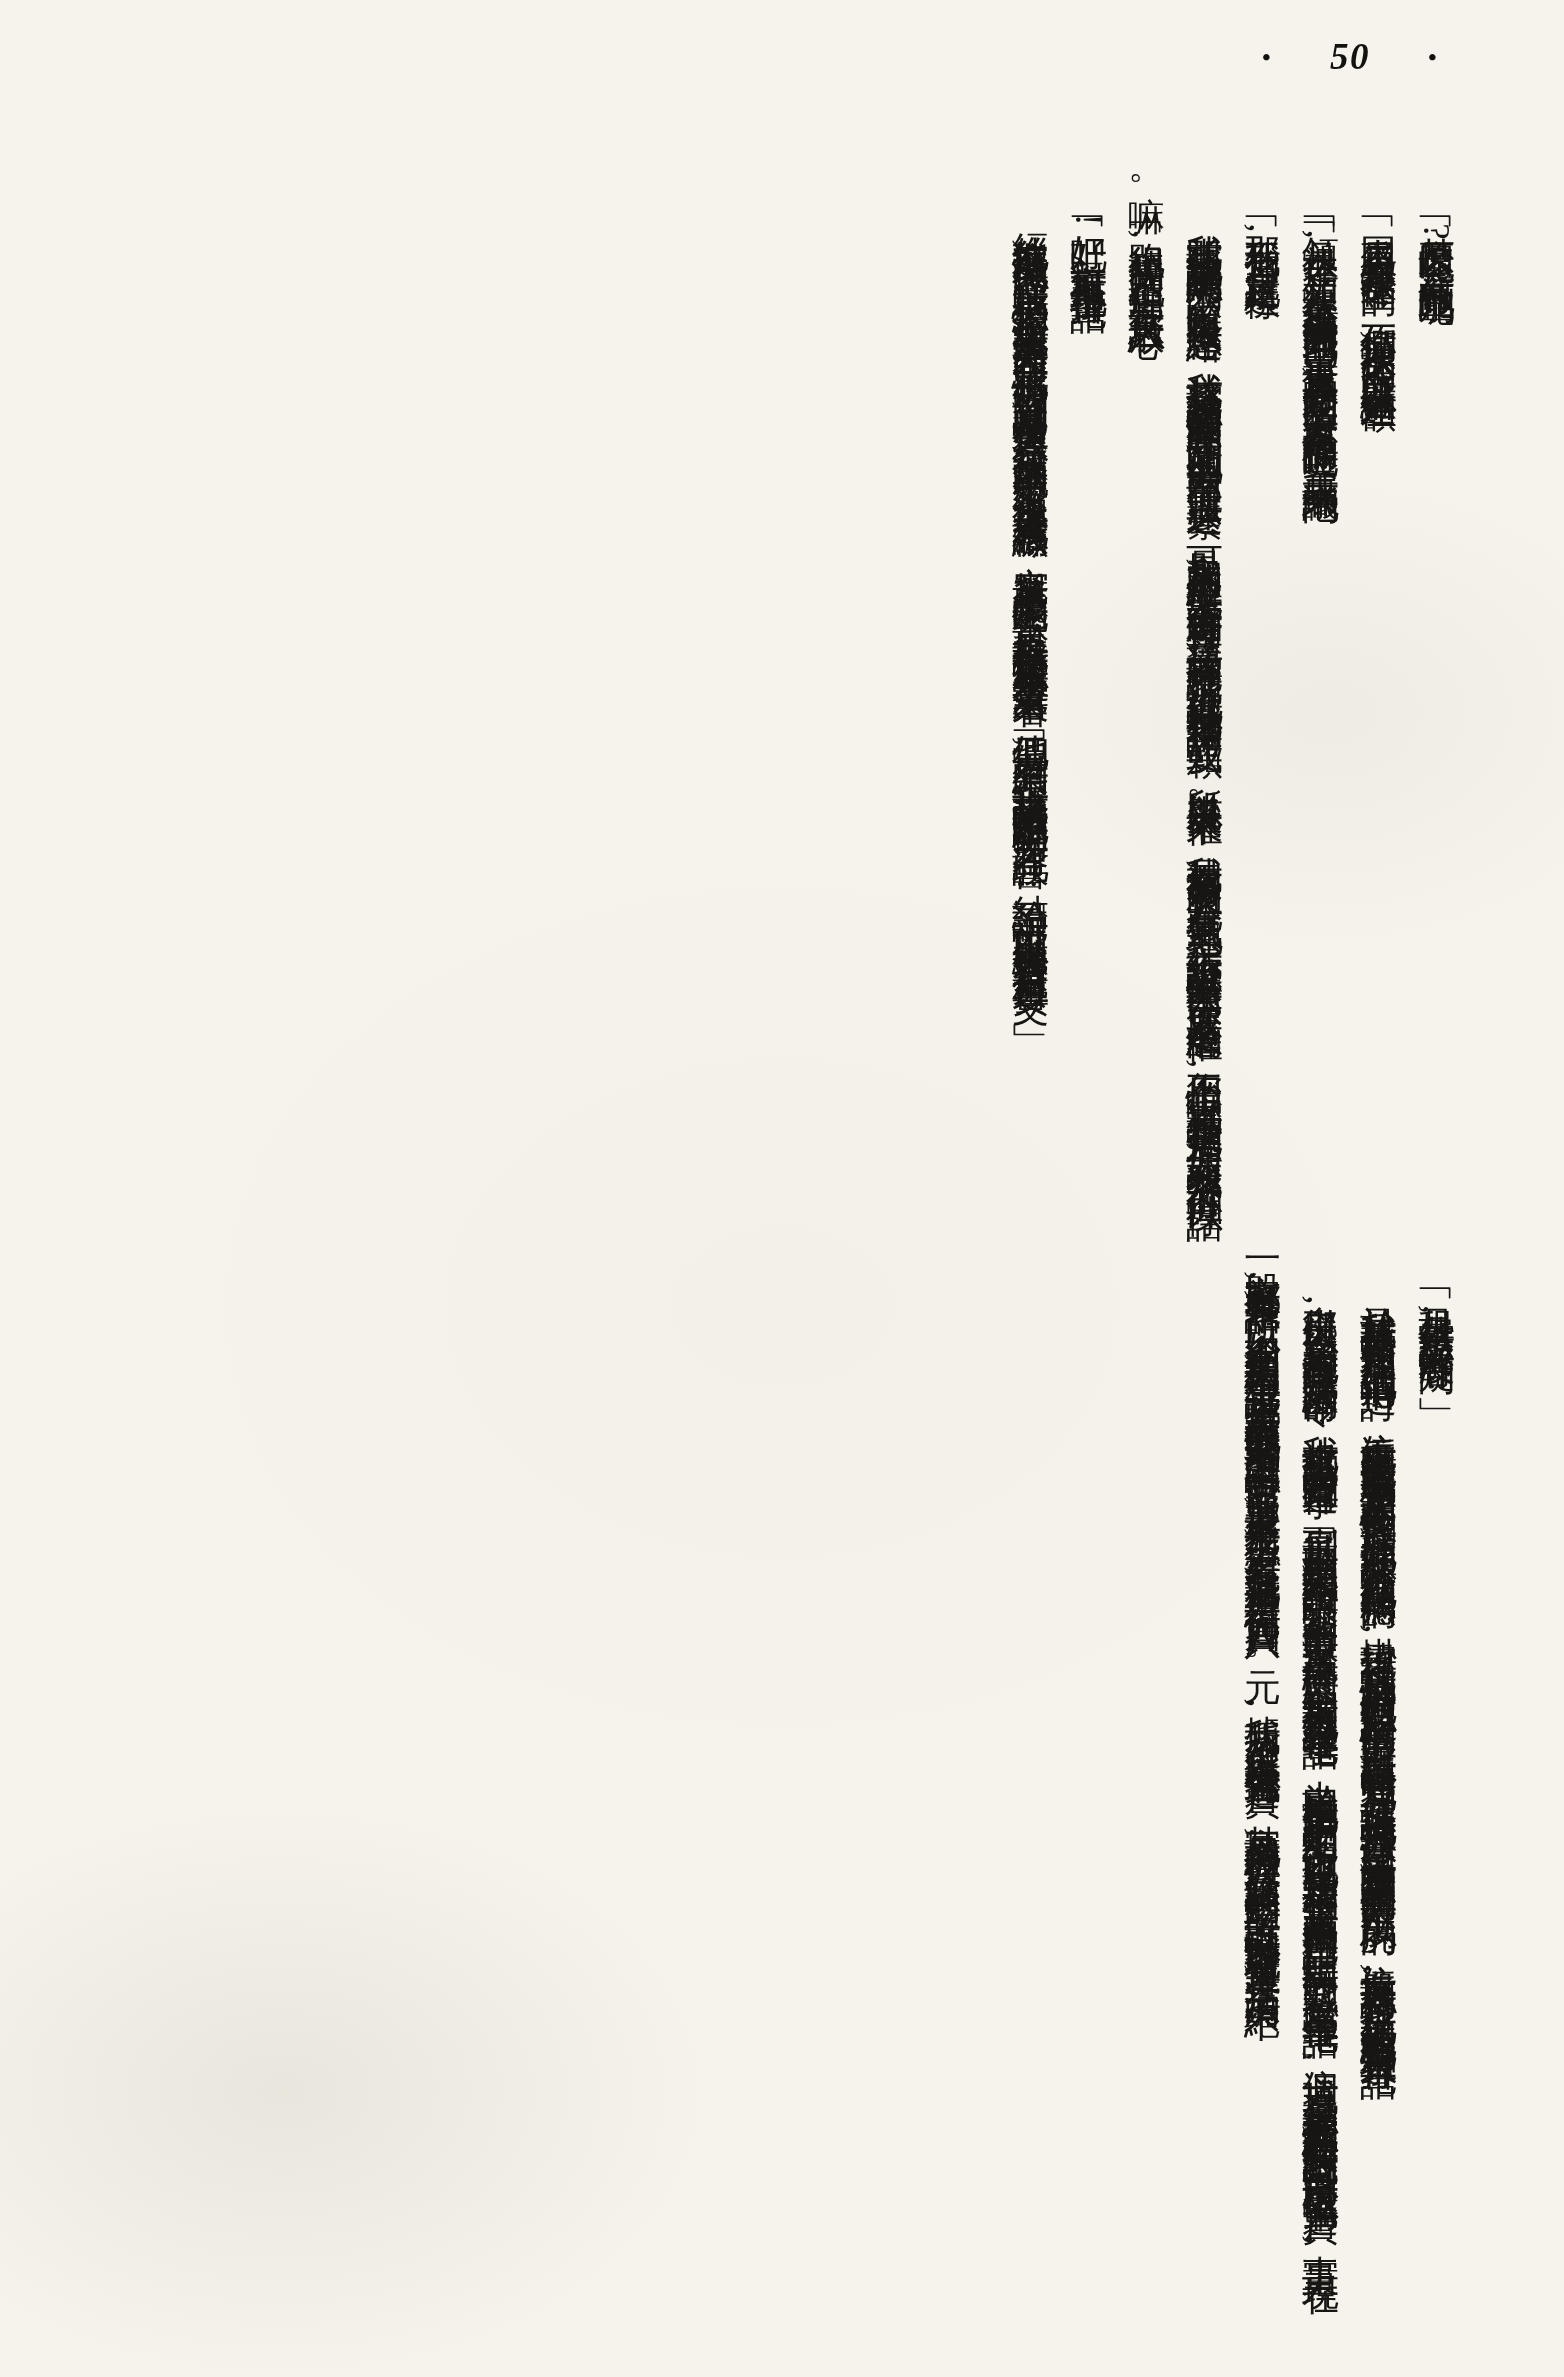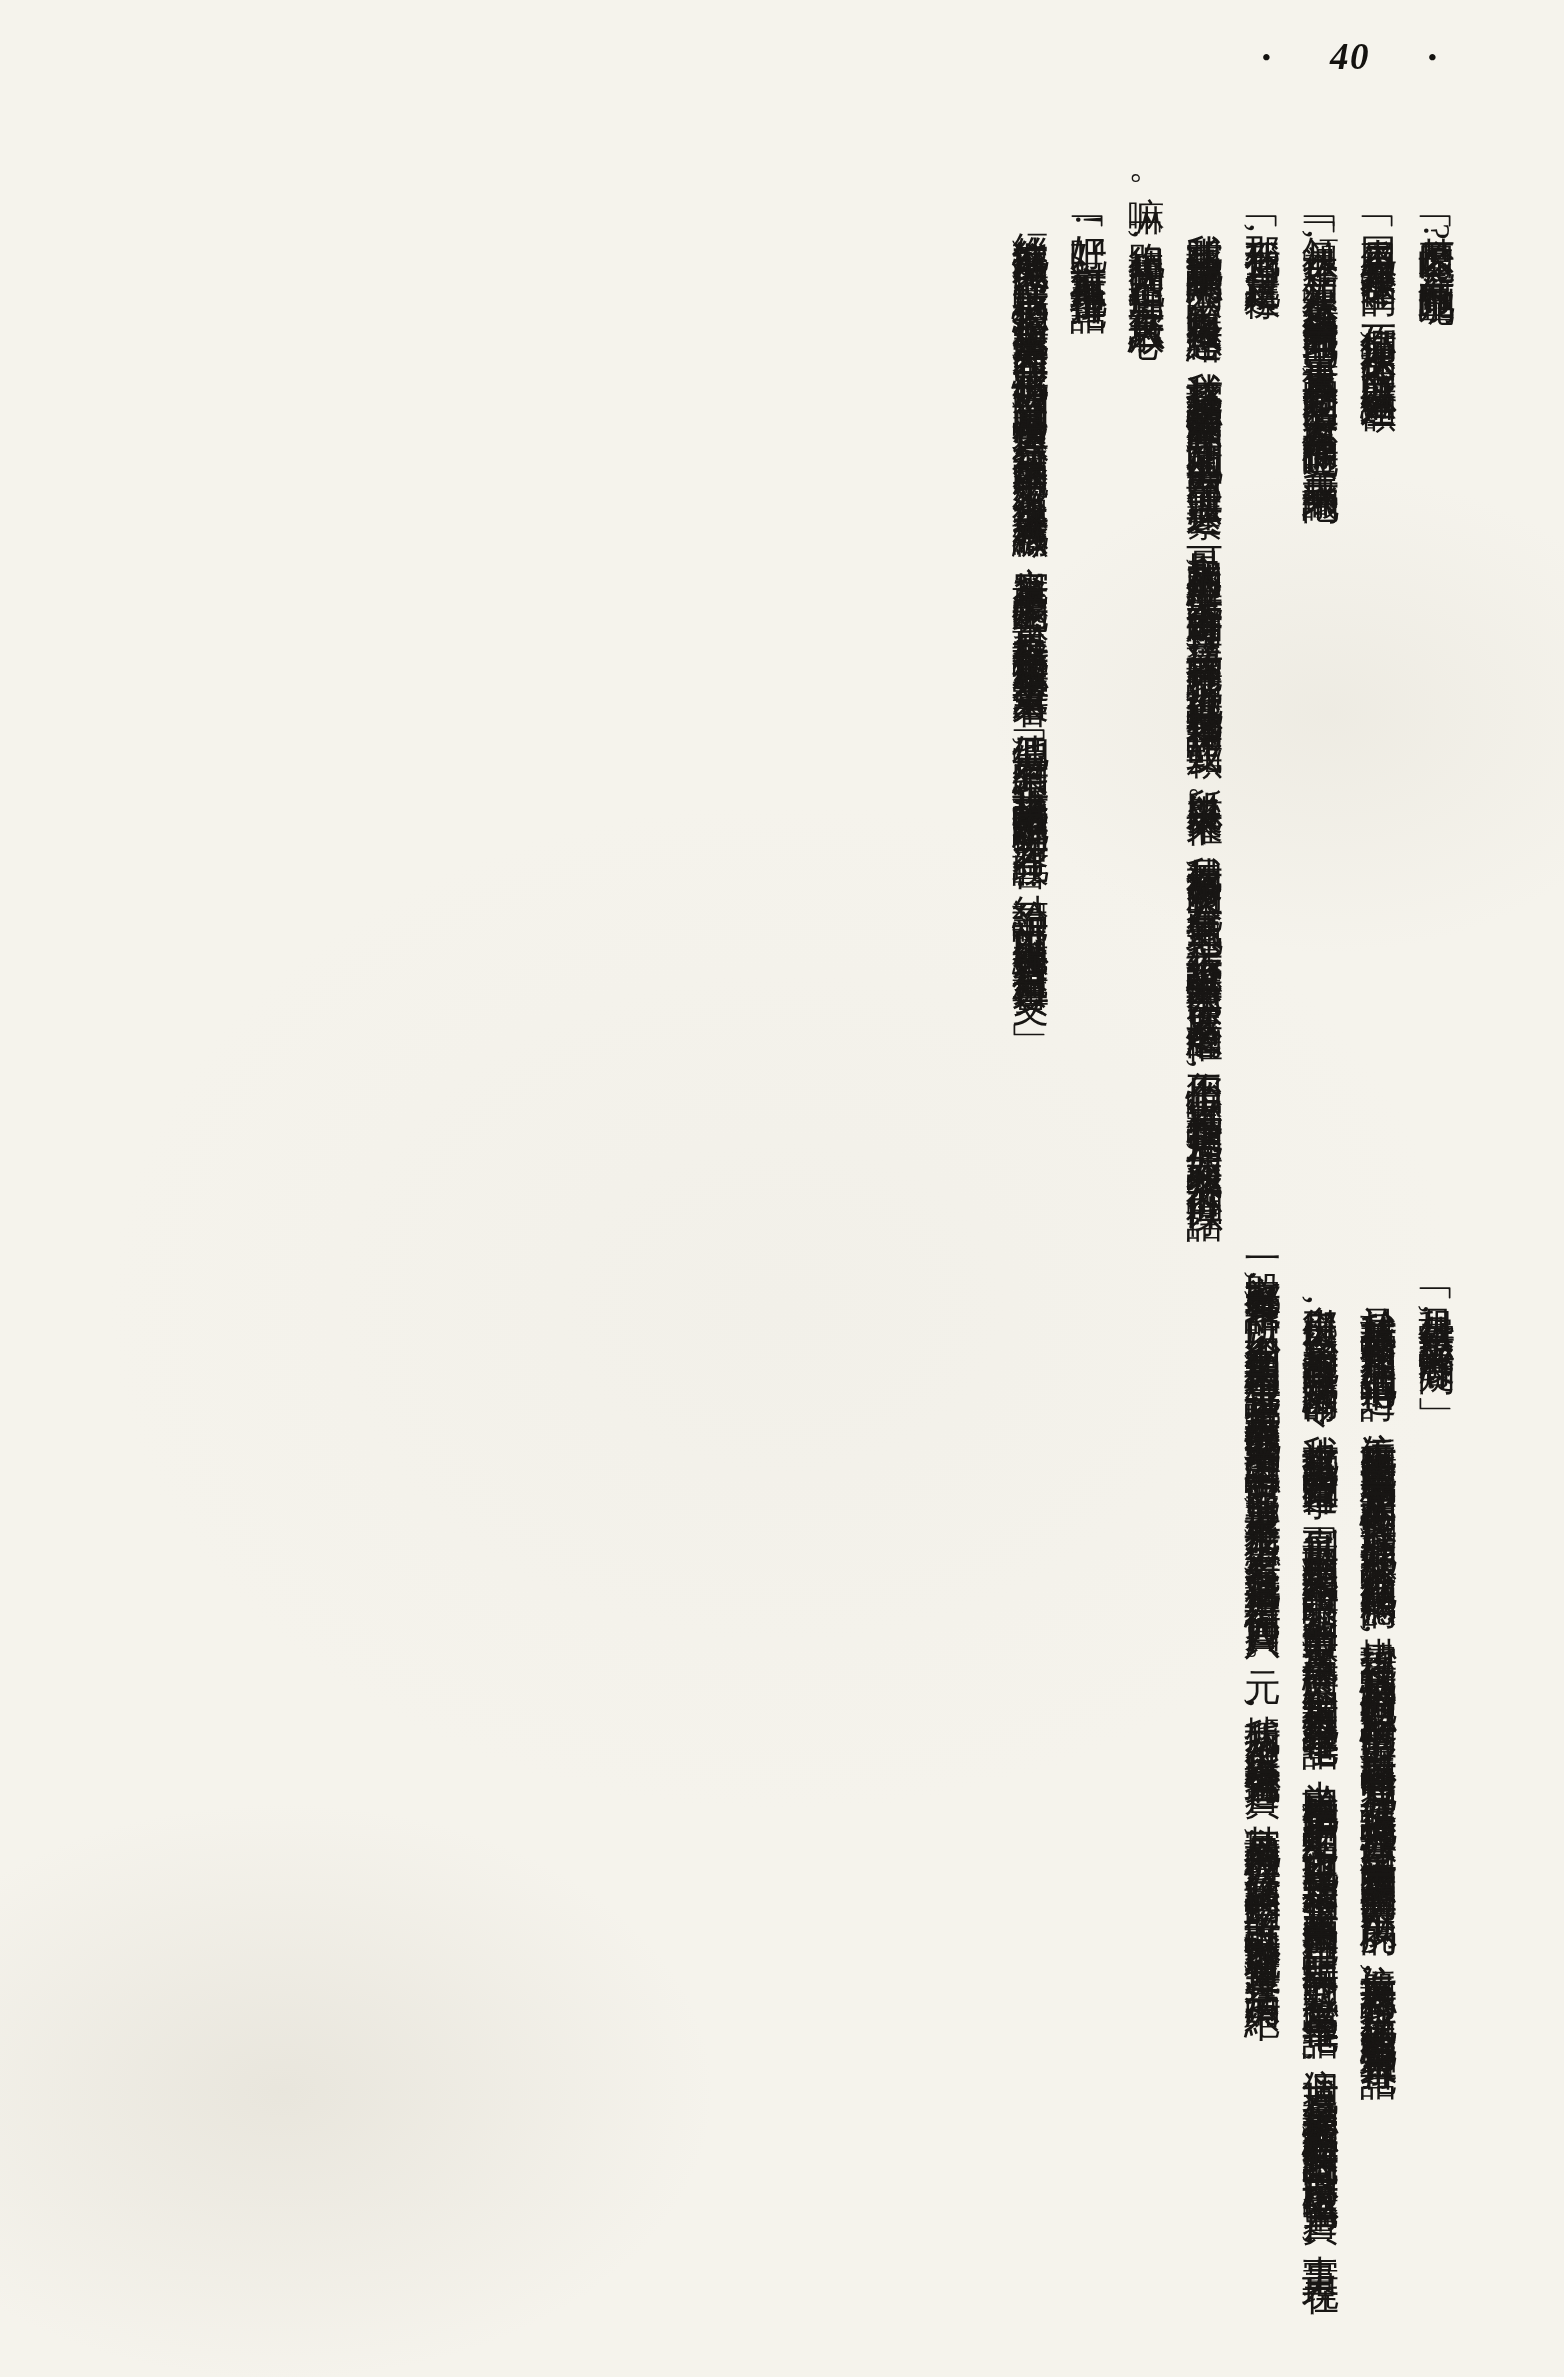--- a/index.html
+++ b/index.html
@@ -58,21 +58,21 @@
     text-indent: 1em;
   }
 </style>
 </head>
 <body>
 
 <div class="page">
 
   <div class="page-number">
     <span class="dot">•</span>
-    <span>40</span>
+    <span>50</span>
     <span class="dot">•</span>
   </div>
 
   <div class="band band-top">
       <p>「甚麼原因呢?爲何有此區別呢?」</p>
       <p>「因爲員級人員是領「月退休金」的。你們是領一次退休金」的,所以要補繳這差額?」</p>
       <p>「領「月退休金」,和領「一次退休金」這只是領錢的方式不同而已,事實上退休人員的身分是相同的,怎麼會有這不一樣的待遇呢?」我表示異議地問。</p>
       <p>「那我不知道,規定就是這樣!」</p>
       <p>我當即告訴他說讓我到總局去問一下,瞭解之後再跟您連絡。我遂打電話給總局營業處的賴副管理師,剛巧他因公出差南部,無法與之連繫。可是永和局的那位經辦先生,辦事的精神可嘉,接二連三的打電話催我,也許他以爲我是在藉詞推託,或耍賴。所以幾乎天天來催。我是個沒有修養的粗人,眞有些生氣地道:「我告訴您說經辦人出差去南部了,您還要這麼急的催。您不用怕嘛,電話是控制在電信局,假如該交而我不交,你們可以「停話」嘛。「跑得掉和尙,跑不掉廟!」其實您大可放心!」</p>
       <p>「好吧!」對方無可奈何地掛掉了電話。</p>

